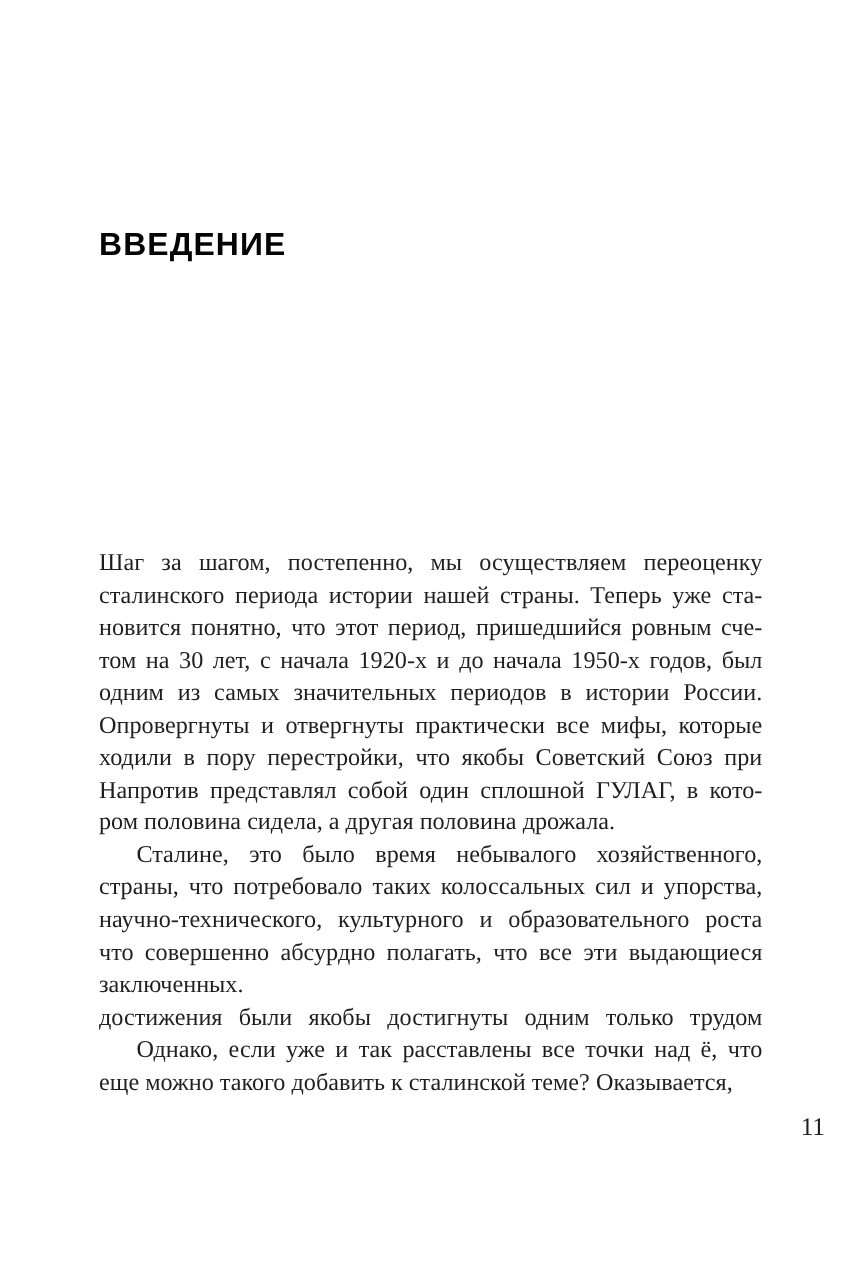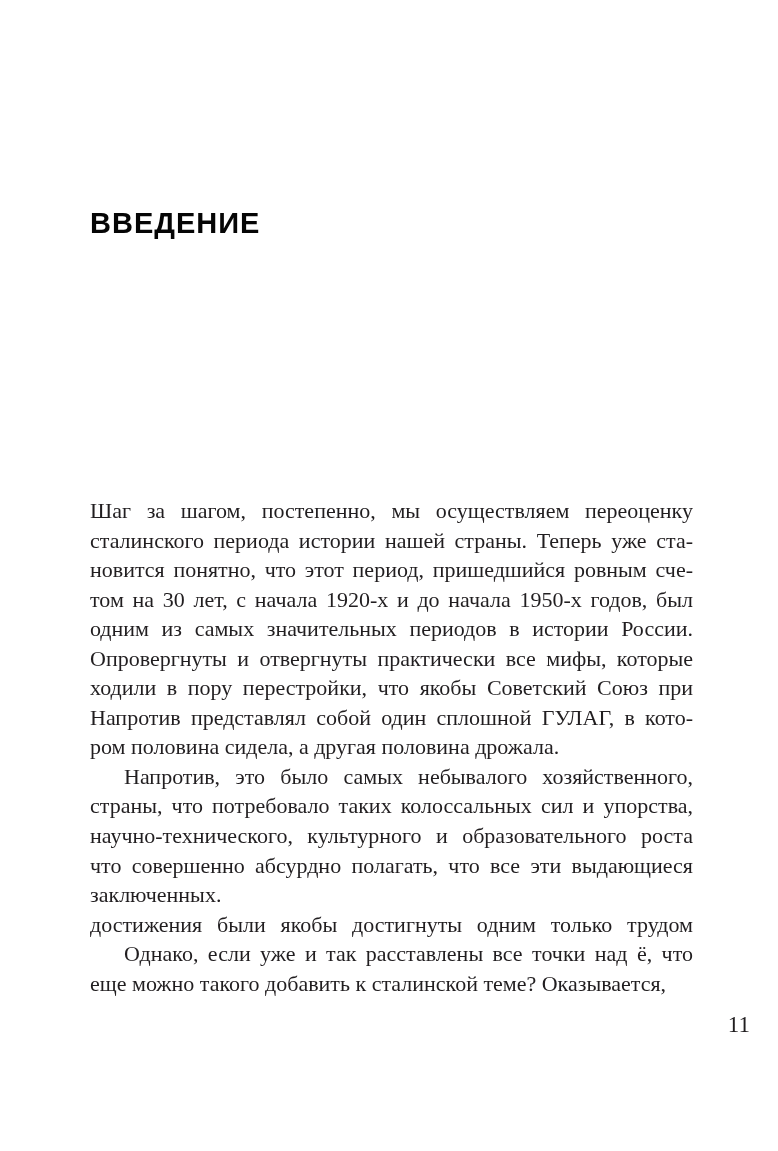--- a/index.html
+++ b/index.html
@@ -74,21 +74,21 @@
         <div class="line">сталинского периода истории нашей страны. Теперь уже ста-</div>
         <div class="line">новится понятно, что этот период, пришедшийся ровным сче-</div>
         <div class="line">том на 30 лет, с начала 1920-х и до начала 1950-х годов, был</div>
         <div class="line">одним из самых значительных периодов в истории России.</div>
         <div class="line">Опровергнуты и отвергнуты практически все мифы, которые</div>
         <div class="line">ходили в пору перестройки, что якобы Советский Союз при</div>
         <div class="line">Напротив представлял собой один сплошной ГУЛАГ, в кото-</div>
         <div class="line last-line">ром половина сидела, а другая половина дрожала.</div>
       </div>
       <div class="paragraph">
-        <div class="line indented">Напротив, это было самых небывалого хозяйственного,</div>
+        <div class="line indented">Сталине, это было время небывалого хозяйственного,</div>
         <div class="line">страны, что потребовало таких колоссальных сил и упорства,</div>
         <div class="line">научно-технического, культурного и образовательного роста</div>
         <div class="line">что совершенно абсурдно полагать, что все эти выдающиеся</div>
         <div class="line last-line">заключенных.</div>
         <div class="line">достижения были якобы достигнуты одним только трудом</div>
       </div>
       <div class="paragraph">
         <div class="line indented">Однако, если уже и так расставлены все точки над ё, что</div>
         <div class="line last-line">еще можно такого добавить к сталинской теме? Оказывается,</div>
       </div>

